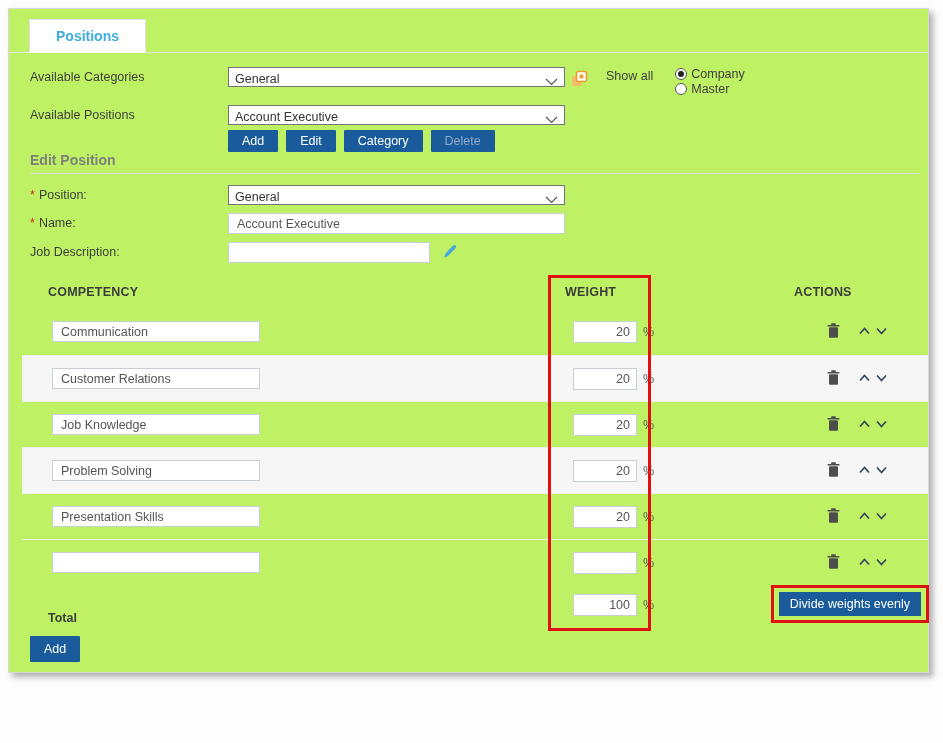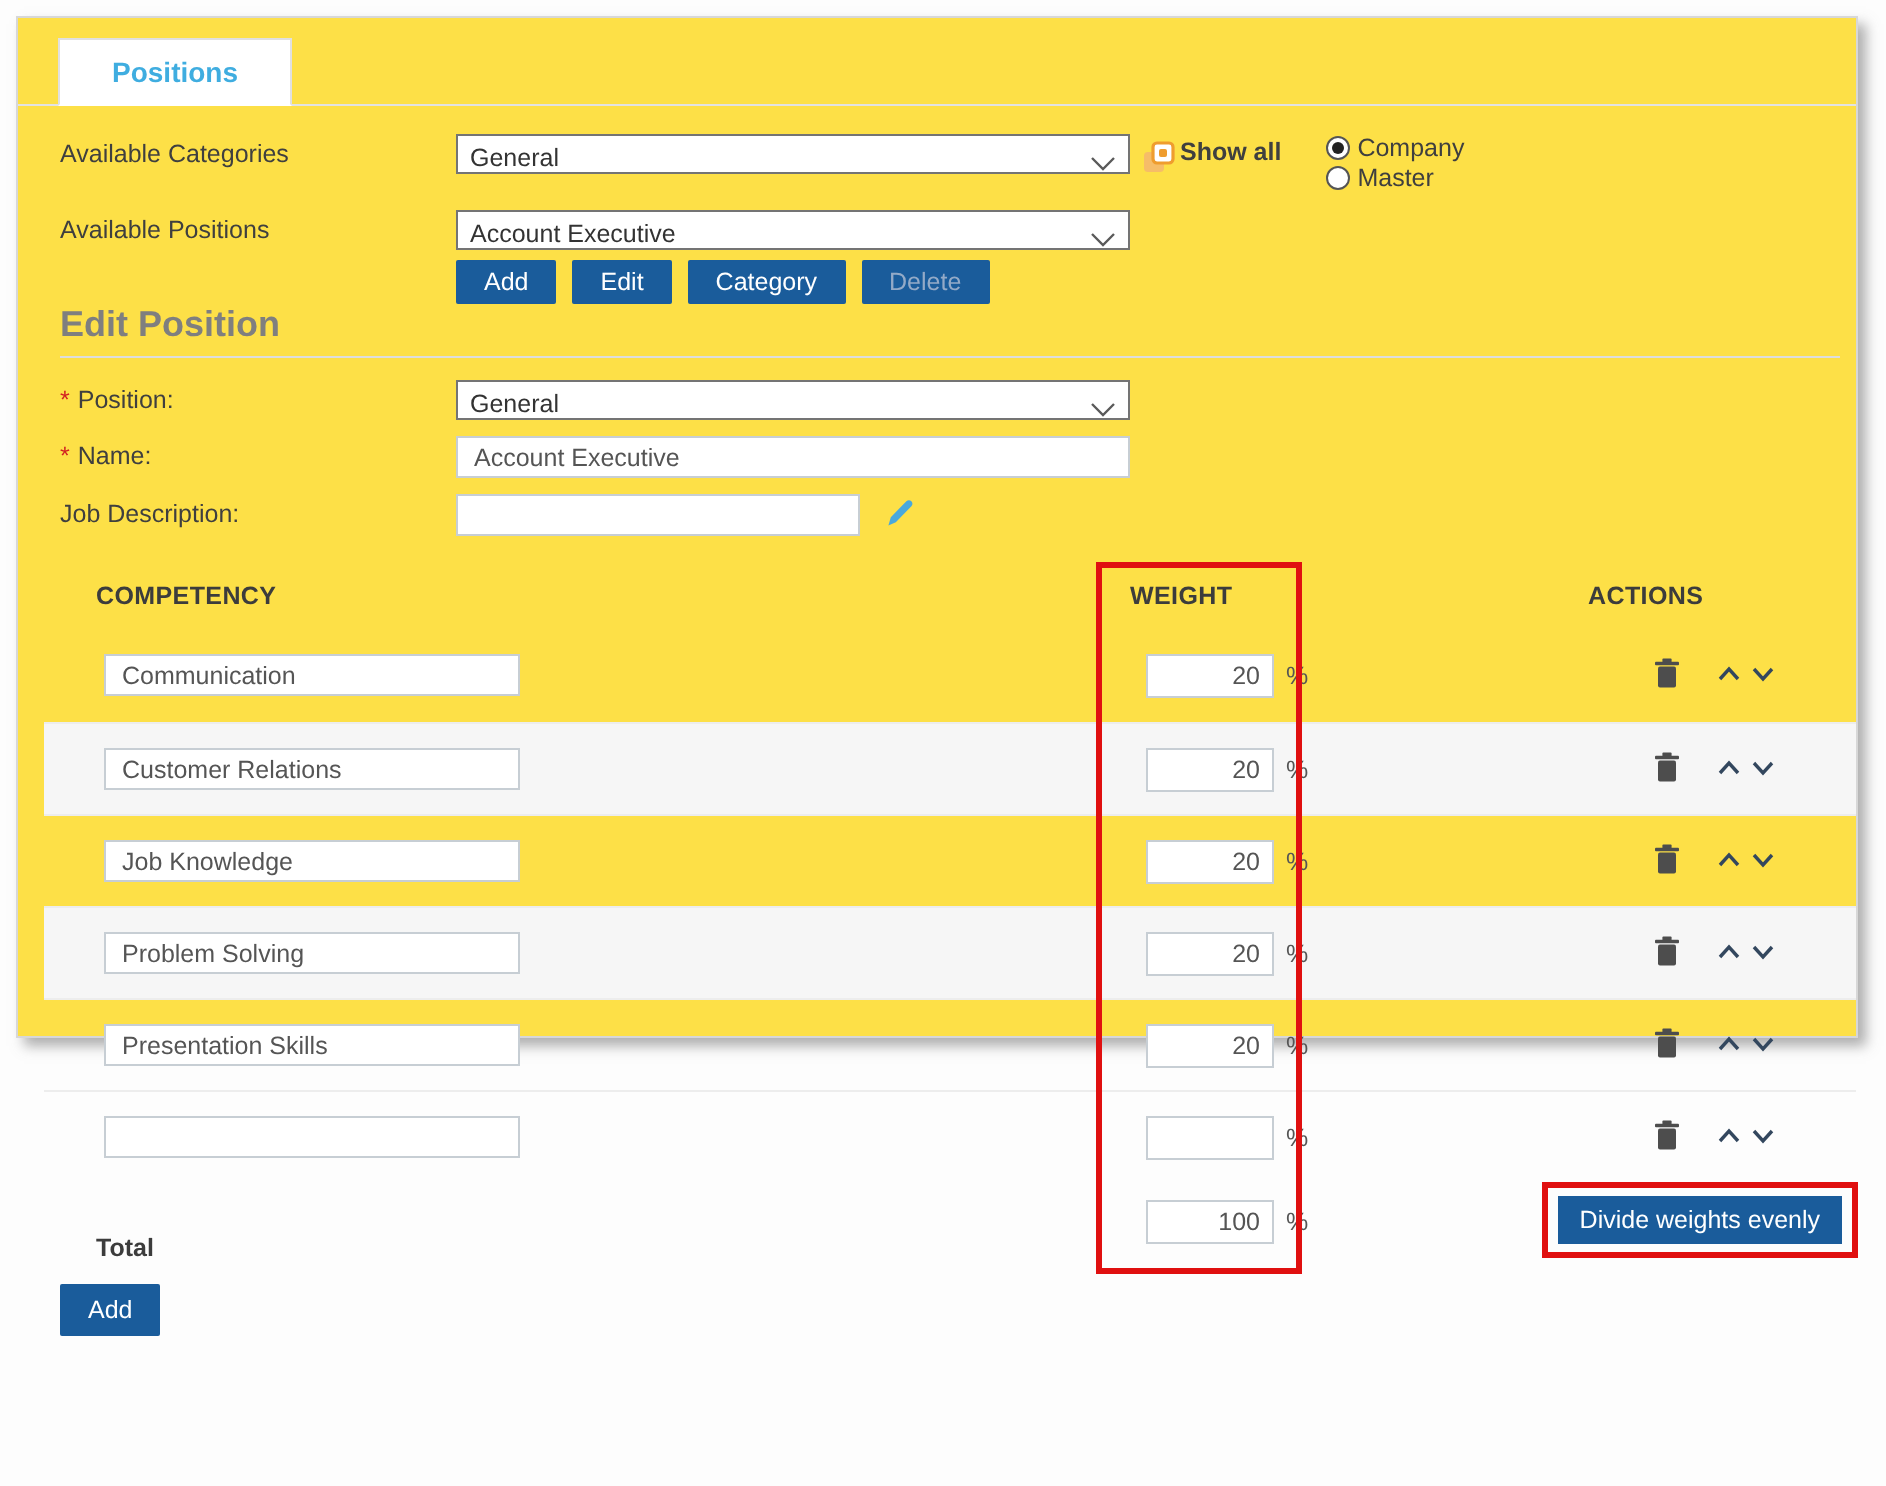--- a/index.html
+++ b/index.html
@@ -1,20 +1,20 @@
 <!DOCTYPE html>
 <html><head>
 <meta charset="utf-8">
 <style>
   * { margin:0; padding:0; box-sizing:border-box; }
   html,body { width:943px; height:743px; background:#fdfdfd; font-family:"Liberation Sans", sans-serif; overflow:hidden; }
 
   .panel {
-    position:absolute; left:8px; top:8px; width:921px; height:511px;
-    background:#fde047; border:1px solid #d7d7d7;
+    position:absolute; left:8px; top:8px; width:921px; height:665px;
+    background:#bef264; border:1px solid #d7d7d7;
     box-shadow:4px 4px 6px rgba(110,110,110,.55);
   }
 
   
   .tabbar { display:flex; padding:10px 0 0 20px; border-bottom:1px solid #e2e2e2; }
   .tab { padding:8px 26px; font-size:14px; font-weight:bold; cursor:pointer; position:relative; }
   .tab.active { color:#3fade0; background:#fff; border:1px solid #e0e0e0; border-bottom:1px solid #fff; margin-bottom:-1px; }
   .tab.inactive { color:#3c3c3c; border:1px solid transparent; }
 
   .content { padding:14px 6px 0 21px; }
@@ -24,21 +24,21 @@
   .flabel { width:198px; font-size:12.5px; color:#3f3f3f; padding-top:3px; }
   .sel {
     width:337px; height:20px; border:1px solid #747474; background:#fff;
     display:flex; align-items:flex-end; justify-content:space-between;
     font-size:12.5px; color:#333; padding:0 6px; cursor:pointer;
   }
   .sel .chev { display:flex; align-items:center; }
 
   .showall { display:flex; align-items:flex-start; margin-left:6px; cursor:pointer; }
   .showall svg { margin-top:3px; }
-  .showall span { font-size:12.5px; color:#3f3f3f; margin-left:2px; padding-top:2px;font-weight:bold; }
+  .showall span { font-size:12.5px; color:#3f3f3f; margin-left:18px; padding-top:2px; }
 
   .radios { margin-left:22px; display:flex; flex-direction:column; }
   .radio { display:flex; align-items:center; margin-bottom:1px; cursor:pointer; }
   .rdot { width:12px; height:12px; border:1px solid #555; border-radius:50%; margin-right:4px; position:relative; background:#fff; }
   .radio.checked .rdot::after { content:""; position:absolute; left:2px; top:2px; width:6px; height:6px; border-radius:50%; background:#222; }
   .radio span { font-size:12.5px; color:#3f3f3f; }
 
   .btnrow { margin-left:198px; display:flex; margin-top:-1px; }
   .btn {
     background:#1a5c9b; color:#fff; border:none; font-size:12.5px;
@@ -47,21 +47,21 @@
   }
   .btn.disabled { color:#93aac7; cursor:default; }
 
   
   .notice {
     margin:27px 0 14px -8px; background:#d9ecf7; color:#6b9fc3;
     font-size:13px; line-height:20px; padding:6px 16px 7px 16px;
   }
 
   
-  .sechead { font-size:18px; font-weight:bold; color:#7f7f7f; padding-bottom:5px; border-bottom:1px solid #ddd; margin-bottom:11px; margin-right:2px; }
+  .sechead { font-size:14px; font-weight:bold; color:#7f7f7f; padding-bottom:5px; border-bottom:1px solid #ddd; margin-bottom:11px; margin-right:2px; }
   .req { color:#d22222; margin-right:4px; font-size:12.5px; }
   .txt {
     height:21px; border:1px solid #c7ced4; font-size:12.5px; color:#555;
     padding:0 8px; font-family:"Liberation Sans", sans-serif; background:#fff;
   }
   .txt.name { width:337px; }
   .txt.jobdesc { width:202px; }
   .pencil { margin-left:12px; margin-top:1px; cursor:pointer; }
 
   

